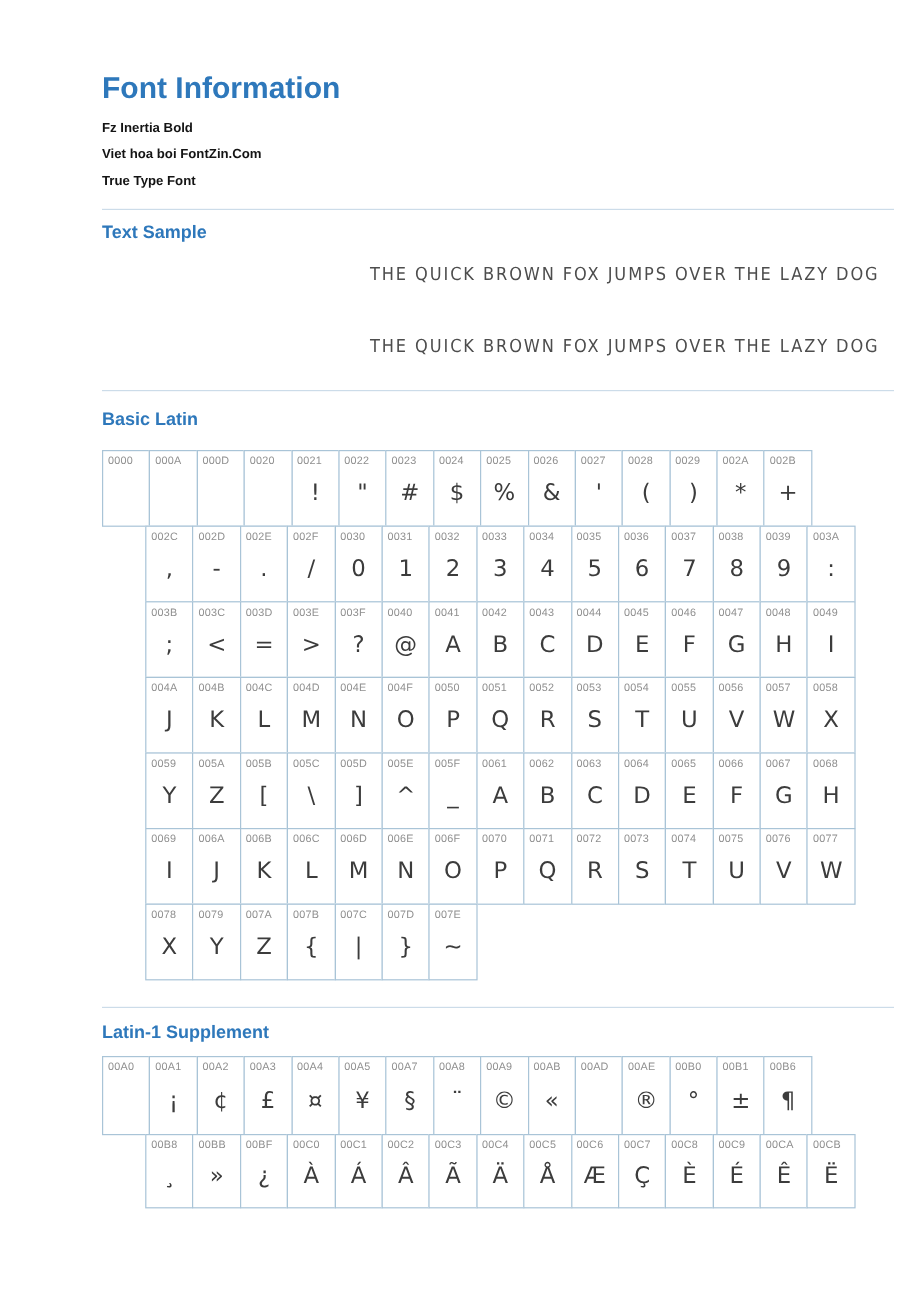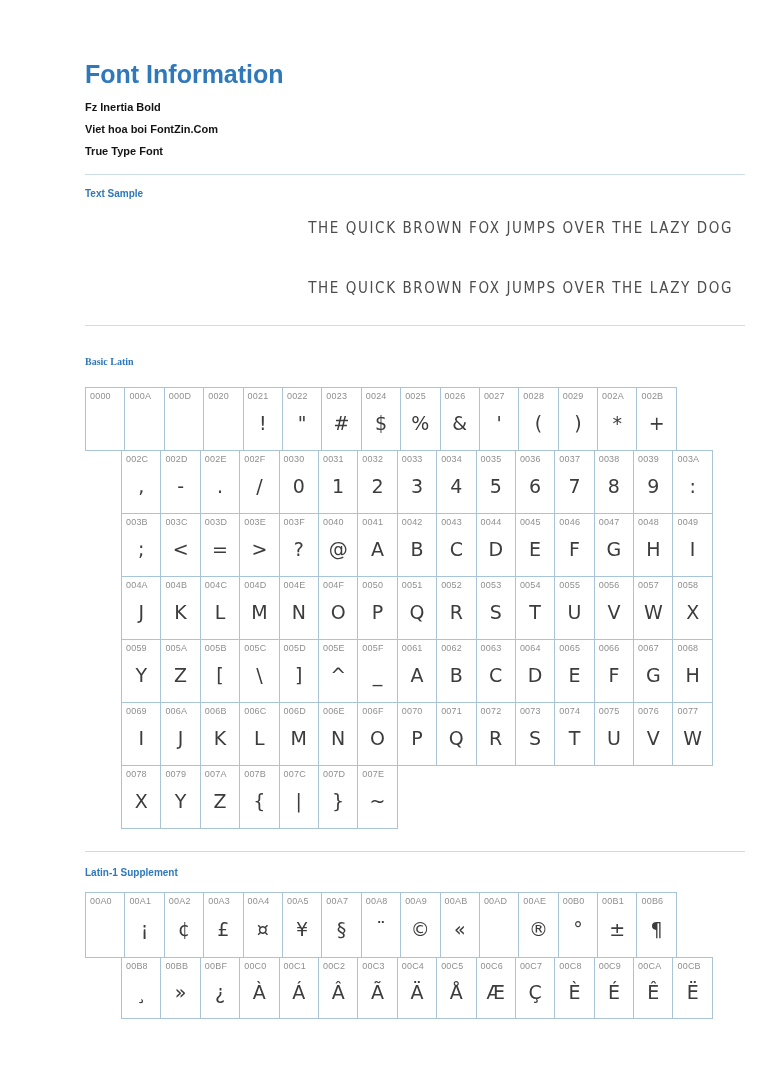--- a/index.html
+++ b/index.html
@@ -22,25 +22,25 @@
   .divider {
     border:0; height:0;
     border-top:1px solid #ccdce9;
     width:660px; margin:0;
   }
   .div-1 { margin-top:12px; }
   .div-2 { margin-top:28px; }
   .div-3 { margin-top:22px; }
 
   .section-heading {
-    margin:0; font-size:10px; line-height:18px; font-weight:bold;
+    margin:0; font-size:15px; line-height:18px; font-weight:bold;
     color:#2e78bb;
   }
   .sh-1 { margin-top:10px; }
-  .sh-2 { margin-top:27px;font-family:Liberation Serif, serif; }
+  .sh-2 { margin-top:15px; }
   .sh-3 { margin-top:12px; }
 
   .sample-wrap { width:660px; }
   .sample-line {
     margin:12px; text-align:right;
     font-family:"DejaVu Sans", sans-serif;
     font-size:15px; letter-spacing:1.6px;
     color:#4d4d4d; font-stretch:condensed;
   }
   .sample-1 { margin-top:16px; }

